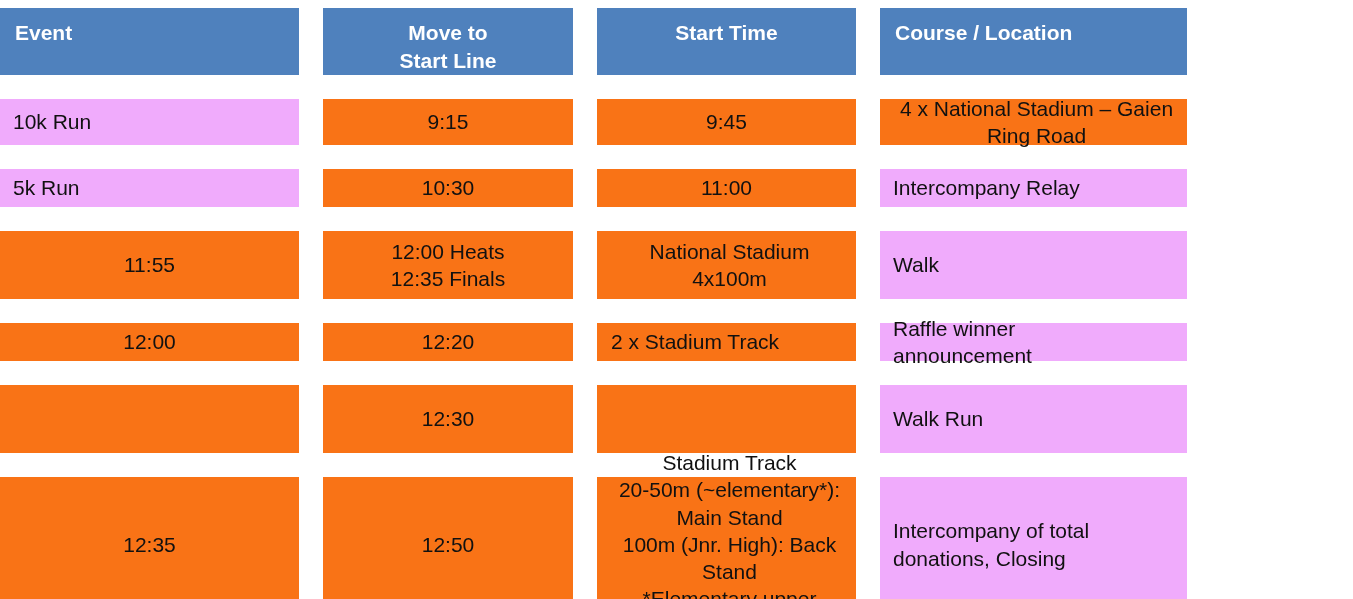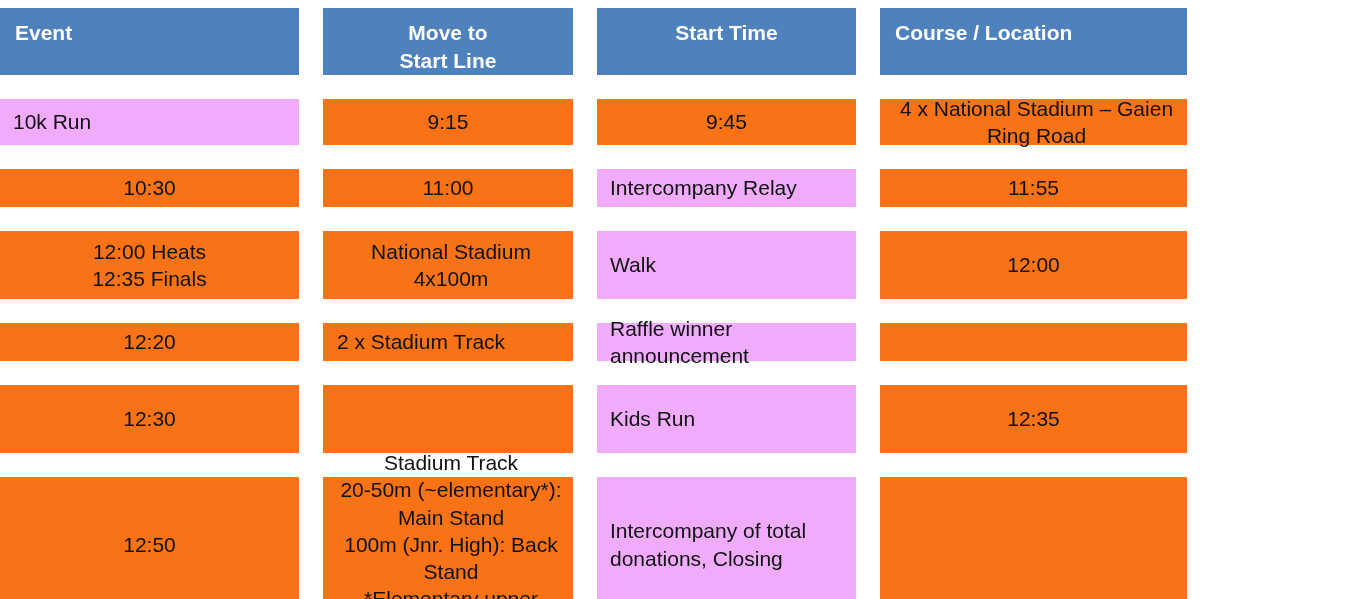--- a/index.html
+++ b/index.html
@@ -65,41 +65,42 @@
   <div class="hcell center">Move to
 Start Line</div>
   <div class="hcell center">Start Time</div>
   <div class="hcell left">Course / Location</div>
 
   <div class="ecell">10k Run</div>
   <div class="cell center">9:15</div>
   <div class="cell center">9:45</div>
   <div class="cell left">4 x National Stadium – Gaien Ring Road</div>
 
+  <div class="ecell">5k Run</div>
   <div class="cell center">10:30</div>
   <div class="cell center">11:00</div>
 
   <div class="ecell">Intercompany Relay</div>
   <div class="cell center">11:55</div>
   <div class="cell center">12:00 Heats
 12:35 Finals</div>
   <div class="cell left">National Stadium 4x100m</div>
 
   <div class="ecell">Walk</div>
   <div class="cell center">12:00</div>
   <div class="cell center">12:20</div>
   <div class="cell left">2 x Stadium Track</div>
 
   <div class="ecell">Raffle winner
 announcement</div>
   <div class="cell center"></div>
   <div class="cell center">12:30</div>
   <div class="cell left"></div>
 
-  <div class="ecell">Kids Run</div>
+  <div class="ecell">Walk Run</div>
   <div class="cell center">12:35</div>
   <div class="cell center">12:50</div>
   <div class="cell left">Stadium Track
 20-50m (~elementary*): Main Stand
 100m (Jnr. High): Back Stand
 *Elementary upper grades can join 100m</div>
 
   <div class="ecell">Intercompany of total
 donations, Closing</div>
   <div class="cell center"></div>

